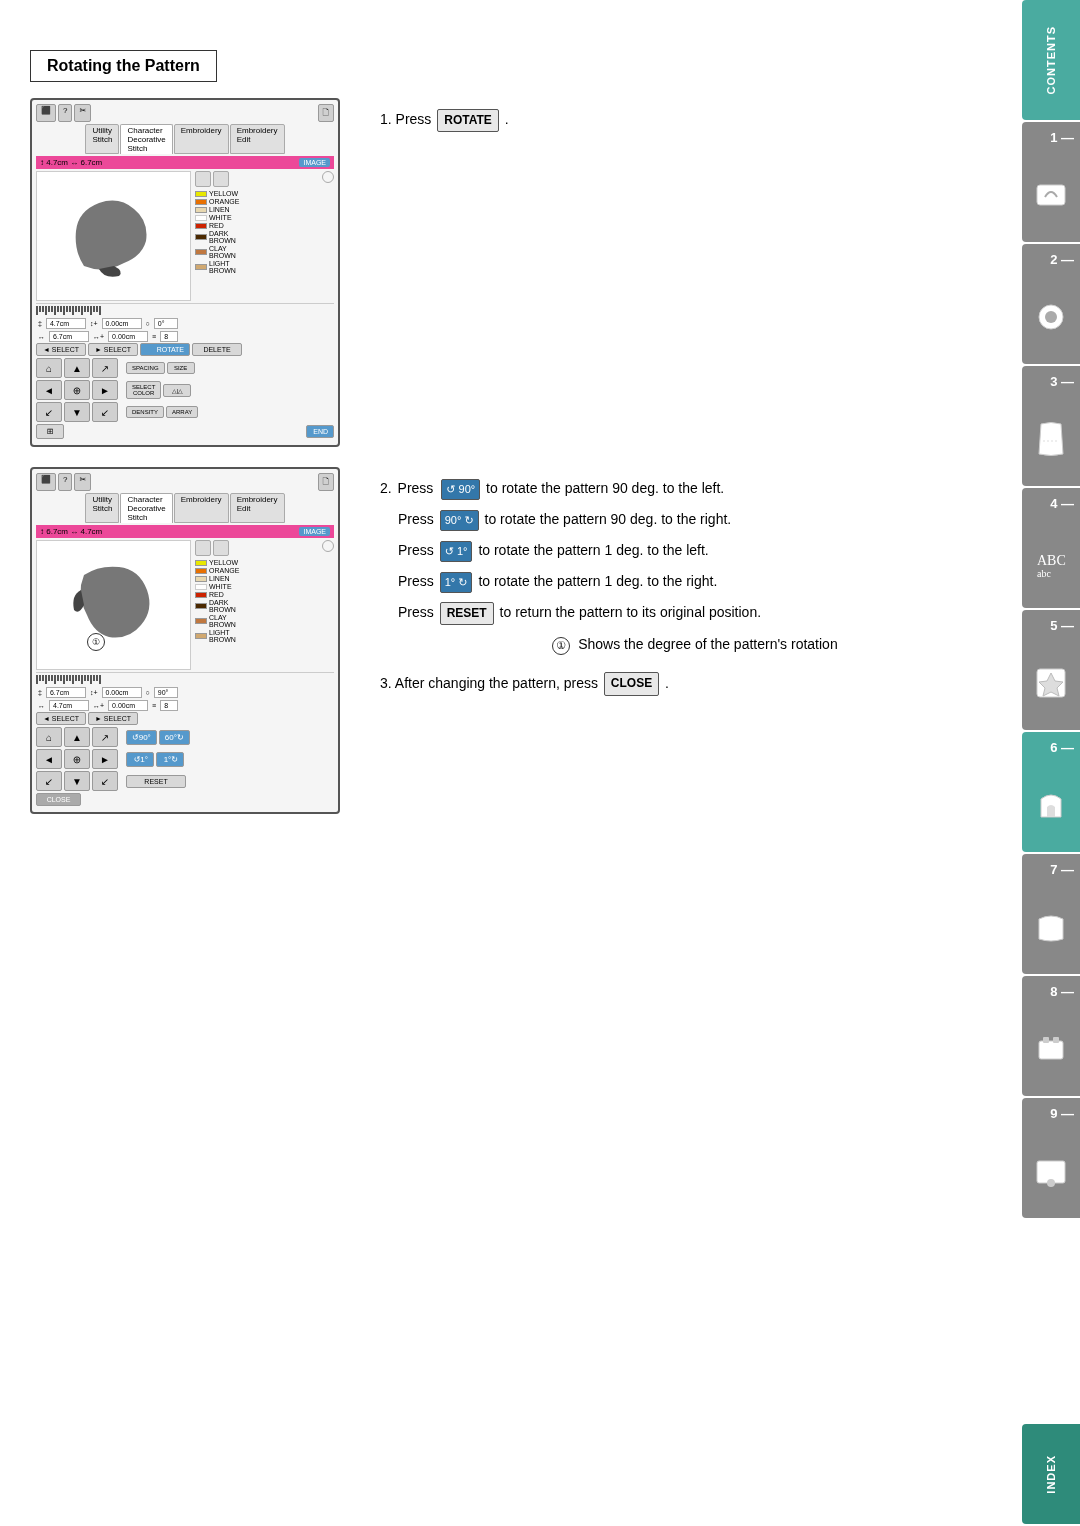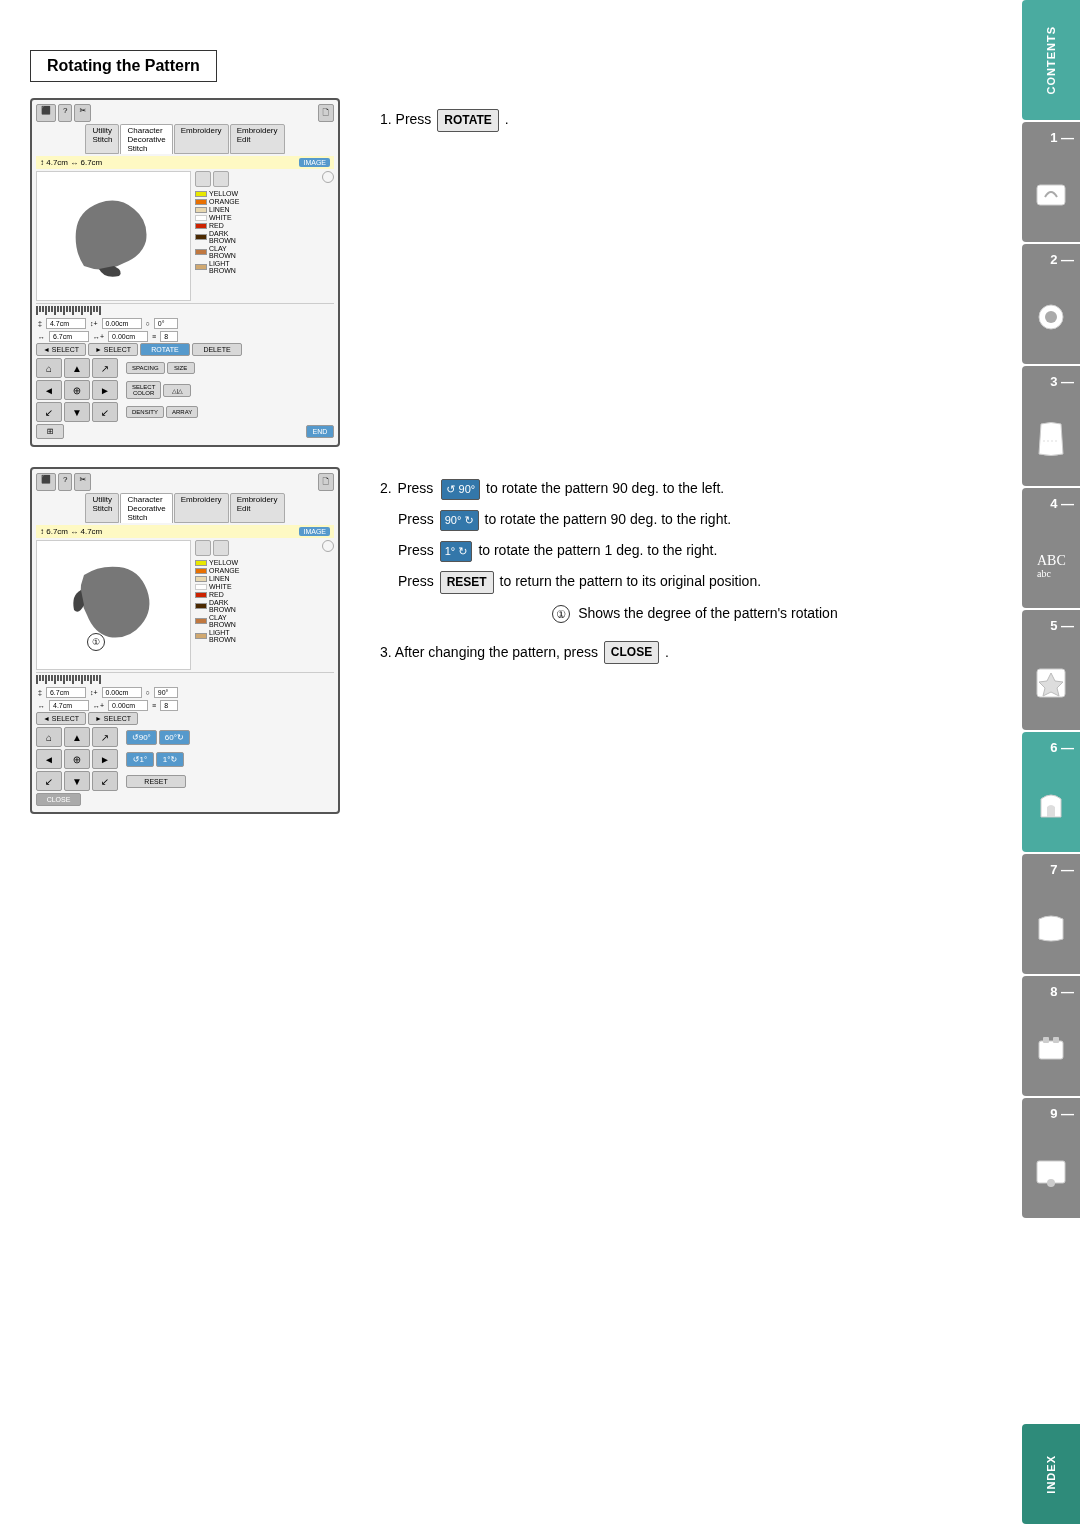--- a/index.html
+++ b/index.html
@@ -144,21 +144,21 @@
     }
     .screen-tab.active {
       background: white;
       border-bottom: none;
     }
 
     .screen-info-row {
       display: flex;
       align-items: center;
       gap: 6px;
-      background: #fef9c3;
+      background: #ec4899;
       padding: 2px 4px;
       margin-bottom: 2px;
       font-size: 8px;
     }
 
     .screen-body {
       display: flex;
       gap: 4px;
     }
 
@@ -206,20 +206,21 @@
       padding: 2px 5px;
       font-size: 7px;
       min-width: 28px;
       text-align: center;
       cursor: pointer;
     }
 
     .ctrl-btn.blue {
       background: #5599cc;
       color: white;
+      text-align: right;
     }
 
     .ctrl-btn.wide {
       min-width: 50px;
     }
 
     .ctrl-btn.close-btn {
       background: #aaa;
       color: white;
       min-width: 45px;
@@ -653,20 +654,25 @@
           <span class="inline-btn-blue">↺ 90°</span>
           <span>to rotate the pattern 90 deg. to the left.</span>
         </div>
         <div style="margin-bottom:8px; margin-left:18px;">
           <span>Press </span>
           <span class="inline-btn-blue">90° ↻</span>
           <span>to rotate the pattern 90 deg. to the right.</span>
         </div>
         <div style="margin-bottom:8px; margin-left:18px;">
           <span>Press </span>
+          <span class="inline-btn-blue">↺ 1°</span>
+          <span>to rotate the pattern 1 deg. to the left.</span>
+        </div>
+        <div style="margin-bottom:8px; margin-left:18px;">
+          <span>Press </span>
           <span class="inline-btn-blue">1° ↻</span>
           <span>to rotate the pattern 1 deg. to the right.</span>
         </div>
         <div style="margin-bottom:8px; margin-left:18px;">
           <span>Press </span>
           <span class="inline-btn">RESET</span>
           <span>to return the pattern to its original position.</span>
         </div>
         <div style="margin-bottom:8px; margin-left:18px;text-align:center;">
           <span class="circle-ref">①</span>

